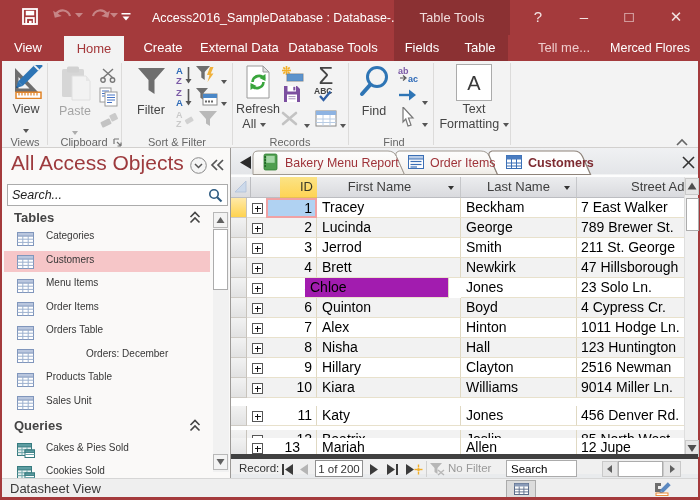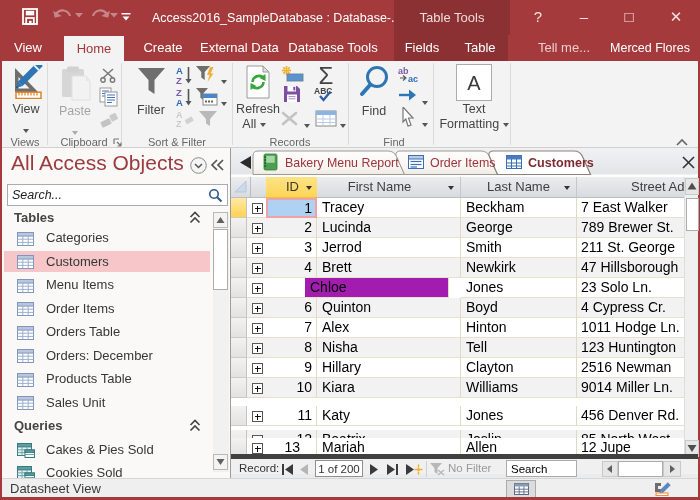--- a/index.html
+++ b/index.html
@@ -30,21 +30,21 @@
 
   
   #content { position:absolute; left:2px; top:148px; width:696px; height:330px; background:#e9ebed; }
 
   
   #nav { position:absolute; left:0; top:0; width:229px; height:330px; background:#faf9f8; border-right:1px solid #9d9a97; }
   #nav-title { position:absolute; left:9px; top:3px; font-size:21px; color:#9d3a3d; white-space:nowrap; }
   #nav-search { position:absolute; left:5px; top:36px; width:221px; height:22px; background:#fff; border:1px solid #ababab; }
   #nav-search span { position:absolute; left:4px; top:3px; font-style:italic; font-size:12.5px; color:#222; }
   .nav-hdr { position:absolute; left:12px; width:160px; font-size:13px; font-weight:bold; color:#444; }
-  .nav-item { position:absolute; left:44px; width:165px; font-size:13px; color:#373737; white-space:nowrap; }
+  .nav-item { position:absolute; left:44px; width:165px; font-size:10px; color:#373737; white-space:nowrap; }
 
   
   #docarea { position:absolute; left:229px; top:0; width:467px; height:330px; }
 
   
   #sheet { position:absolute; left:0; top:29px; width:453px; height:281px; background:#fff; }
   .hcell { position:absolute; top:0; height:21px; white-space:nowrap; overflow:hidden; background:linear-gradient(#ecedef,#d9dade); border-right:1px solid #c6c7ca; border-bottom:1px solid #bcbdc1; color:#3e3e3e; font-size:13px; text-align:center; line-height:20px; }
   .drow { position:absolute; left:0; width:453px; height:20px; }
   .dcell { position:absolute; top:0; height:20px; font-size:14px; color:#000; border-right:1px solid #e0d9c3; border-bottom:1px solid #e8e1cc; line-height:18px; overflow:hidden; white-space:nowrap; }
 
@@ -468,21 +468,21 @@
         <rect x="8" y="7" width="9.5" height="7.5" fill="#fff" stroke="#377b7f"></rect>
         <rect x="8" y="7" width="9.5" height="2.4" fill="#5e9ea2" stroke="#377b7f"></rect>
         <line x1="8" y1="11.5" x2="17.5" y2="11.5" stroke="#6fa7ab"></line>
       </svg>
       <div class="nav-hdr" style="top:62px;">Tables</div>
       <div class="nav-item" style="top:82px;">Categories</div>
       <div class="nav-item" style="top:106px;">Customers</div>
       <div class="nav-item" style="top:129px;">Menu Items</div>
       <div class="nav-item" style="top:153px;">Order Items</div>
       <div class="nav-item" style="top:176px;">Orders Table</div>
-      <div class="nav-item" style="top:200px;">Orders: December</div>
+      <div class="nav-item" style="top:200px;margin-left:40px;">Orders: December</div>
       <div class="nav-item" style="top:223px;">Products Table</div>
       <div class="nav-item" style="top:247px;">Sales Unit</div>
       <div class="nav-hdr" style="top:270px;">Queries</div>
       <div class="nav-item" style="top:294px;">Cakes &amp; Pies Sold</div>
       <div class="nav-item" style="top:317px;">Cookies Sold</div>
     </div>
     <div id="docarea">
       <svg class="abs" style="left:0;top:0;" width="467" height="29" viewBox="0 0 467 29">
         <defs>
           <linearGradient id="tabg" x1="0" y1="0" x2="0" y2="1">
@@ -550,21 +550,21 @@
       </div>
       <div id="sheet">
 
       <div class="abs" style="left:0;top:0;width:453px;height:21px;background:linear-gradient(#ecedef,#d9dade);border-bottom:1px solid #bcbdc1;"></div>
       <div class="abs" style="left:0;top:0;width:20px;height:20px;background:linear-gradient(#ecedef,#dadbdf);border-right:1px solid #bcbdc1;">
         <svg width="20" height="20" viewBox="0 0 20 20">
               <path d="M3 16 L16 3 L16 16 Z" fill="#c9d6e8" opacity="0.0"></path>
               <path d="M4 15 L15 4 L15 15 Z" fill="#ccd9ea" stroke="#b0c0d8" stroke-width="0.8"></path>
             </svg>
       </div>
-      <div class="hcell" style="left:35px;width:67px;background:linear-gradient(#fbe386,#ffd455);border-right:1px solid #e8bf56;border-bottom:1px solid #e8bf56;color:#3a3a28;">ID&nbsp;&nbsp;<span class="dd" style="border-top-color:#333;"></span></div>
+      <div class="hcell" style="left:49px;width:67px;background:linear-gradient(#fbe386,#ffd455);border-right:1px solid #e8bf56;border-bottom:1px solid #e8bf56;color:#3a3a28;">ID&nbsp;&nbsp;<span class="dd" style="border-top-color:#333;"></span></div>
       <div class="hcell" style="left:86px;width:144px;padding-right:18px;">First Name<span class="dd" style="position:absolute;right:6px;top:9px;border-top-color:#333;"></span></div>
       <div class="hcell" style="left:230px;width:116px;">Last Name<span class="dd" style="position:absolute;right:6px;top:9px;border-top-color:#333;"></span></div>
       <div class="hcell" style="left:346px;width:107px;border-right:none;text-align:left;padding-left:54px;">Street Address</div>
       <div class="drow" style="top:21px;">
             <div class="abs" style="left:0;top:0;width:16px;height:20px;background:linear-gradient(#ffe9a8,#ffd34f);border-right:1px solid #c8c4bd;border-bottom:1px solid #cfcbc4;"></div>
             <div class="abs" style="left:16px;top:0;width:19px;height:20px;background:#ffffff;border-bottom:1px solid #e0dcd5;"></div>
             <div class="abs plus" style="left:21px;top:5px;"></div>
             <div class="dcell" style="left:35px;width:51px;background:#b0d2f2;border:2px solid #f0a2a4;text-align:right;padding-right:3px;line-height:16px;">1</div>
             <div class="dcell" style="left:86px;width:144px;background:#ffffff;padding-left:5px;">Tracey</div>
             <div class="dcell" style="left:230px;width:116px;background:#ffffff;padding-left:5px;">Beckham</div>
@@ -623,21 +623,21 @@
             <div class="dcell" style="left:86px;width:144px;background:#ffffff;padding-left:5px;">Alex</div>
             <div class="dcell" style="left:230px;width:116px;background:#ffffff;padding-left:5px;">Hinton</div>
             <div class="dcell" style="left:346px;width:107px;background:#ffffff;padding-left:4px;border-right:none;">1011 Hodge Ln.</div>
           </div>
       <div class="drow" style="top:161px;">
             <div class="abs" style="left:0;top:0;width:16px;height:20px;background:linear-gradient(#f2f2f2,#e2e2e2);border-right:1px solid #c8c4bd;border-bottom:1px solid #cfcbc4;"></div>
             <div class="abs" style="left:16px;top:0;width:19px;height:20px;background:#f2f2f2;border-bottom:1px solid #e0dcd5;"></div>
             <div class="abs plus" style="left:21px;top:5px;"></div>
             <div class="dcell" style="left:35px;width:51px;background:#f2f2f2;text-align:right;padding-right:4px;">8</div>
             <div class="dcell" style="left:86px;width:144px;background:#f2f2f2;padding-left:5px;">Nisha</div>
-            <div class="dcell" style="left:230px;width:116px;background:#f2f2f2;padding-left:5px;">Tell</div>
+            <div class="dcell" style="left:230px;width:116px;background:#f2f2f2;padding-left:5px;">Hall</div>
             <div class="dcell" style="left:346px;width:107px;background:#f2f2f2;padding-left:4px;border-right:none;">123 Huntington</div>
           </div>
       <div class="drow" style="top:181px;">
             <div class="abs" style="left:0;top:0;width:16px;height:20px;background:linear-gradient(#f2f2f2,#e2e2e2);border-right:1px solid #c8c4bd;border-bottom:1px solid #cfcbc4;"></div>
             <div class="abs" style="left:16px;top:0;width:19px;height:20px;background:#ffffff;border-bottom:1px solid #e0dcd5;"></div>
             <div class="abs plus" style="left:21px;top:5px;"></div>
             <div class="dcell" style="left:35px;width:51px;background:#ffffff;text-align:right;padding-right:4px;">9</div>
             <div class="dcell" style="left:86px;width:144px;background:#ffffff;padding-left:5px;">Hillary</div>
             <div class="dcell" style="left:230px;width:116px;background:#ffffff;padding-left:5px;">Clayton</div>
             <div class="dcell" style="left:346px;width:107px;background:#ffffff;padding-left:4px;border-right:none;">2516 Newman</div>

